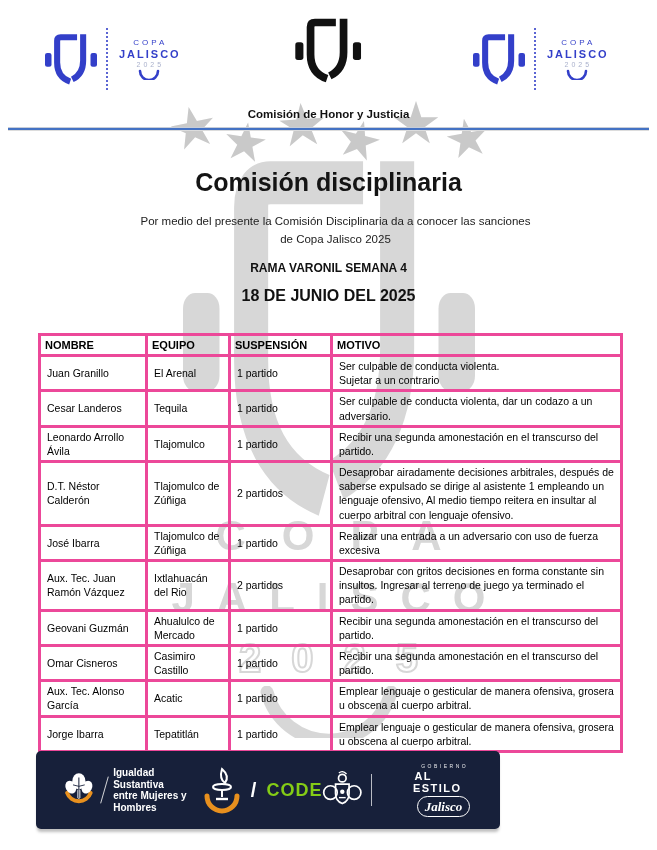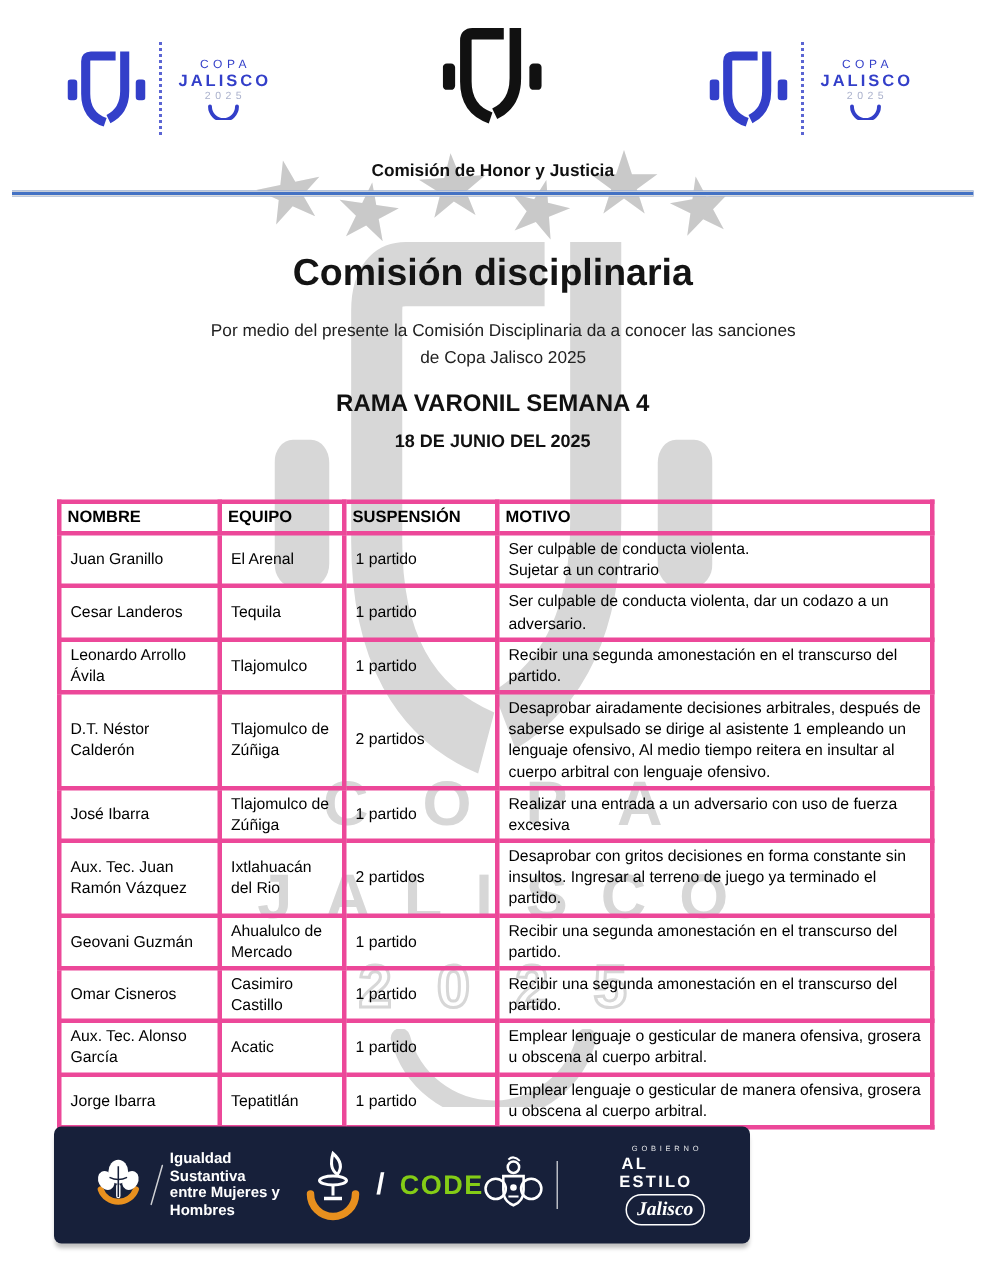--- a/index.html
+++ b/index.html
@@ -34,23 +34,23 @@
   .divider { position:absolute; left:8px; right:8px; top:127px; height:4px;
              background:#4472c4; border-top:1px solid #c7cdd8; border-bottom:1px solid #dcdcdc; z-index:1; }
 
   
   .doc-title { position:absolute; top:168px; width:100%; text-align:center;
                font-size:25px; font-weight:bold; color:#141414; z-index:2; }
   .doc-intro { position:absolute; top:212px; width:100%; text-align:center;
                font-size:11.5px; color:#222; line-height:1.6; z-index:2; }
   .doc-intro span { display:block;margin-left:14px; }
   .doc-week { position:absolute; top:261px; width:100%; text-align:center;
+              font-size:12px; font-weight:bold; color:#111; z-index:2; }
+  .doc-date { position:absolute; top:287px; width:100%; text-align:center;
               font-size:16px; font-weight:bold; color:#111; z-index:2; }
-  .doc-date { position:absolute; top:287px; width:100%; text-align:center;
-              font-size:12px; font-weight:bold; color:#111; z-index:2; }
 
   
   table.sanciones { position:absolute; left:38px; top:333px; width:582px;
                     border-collapse:collapse; table-layout:fixed; z-index:2; background:transparent; }
   table.sanciones th, table.sanciones td { border:3px solid #ec4899; text-align:left;
                     vertical-align:middle; padding:2px 6px; }
   table.sanciones th { font-size:11px; font-weight:bold; padding:3px 4px; color:#000; }
   table.sanciones td { font-size:10.5px; line-height:1.35; color:#000; }
   td.t-motivo { white-space:pre-line; }
 

